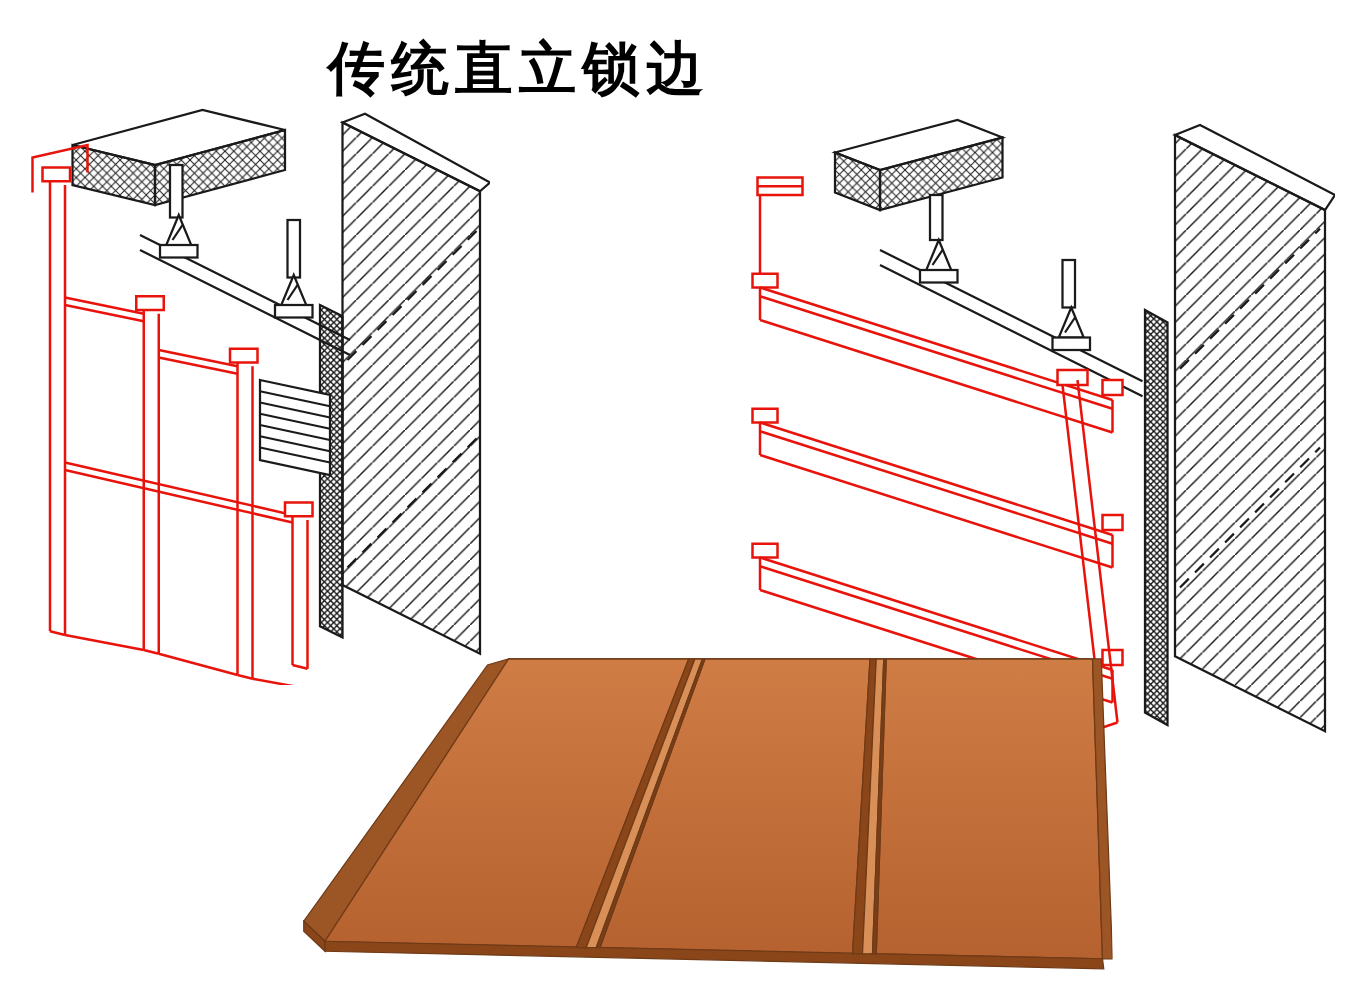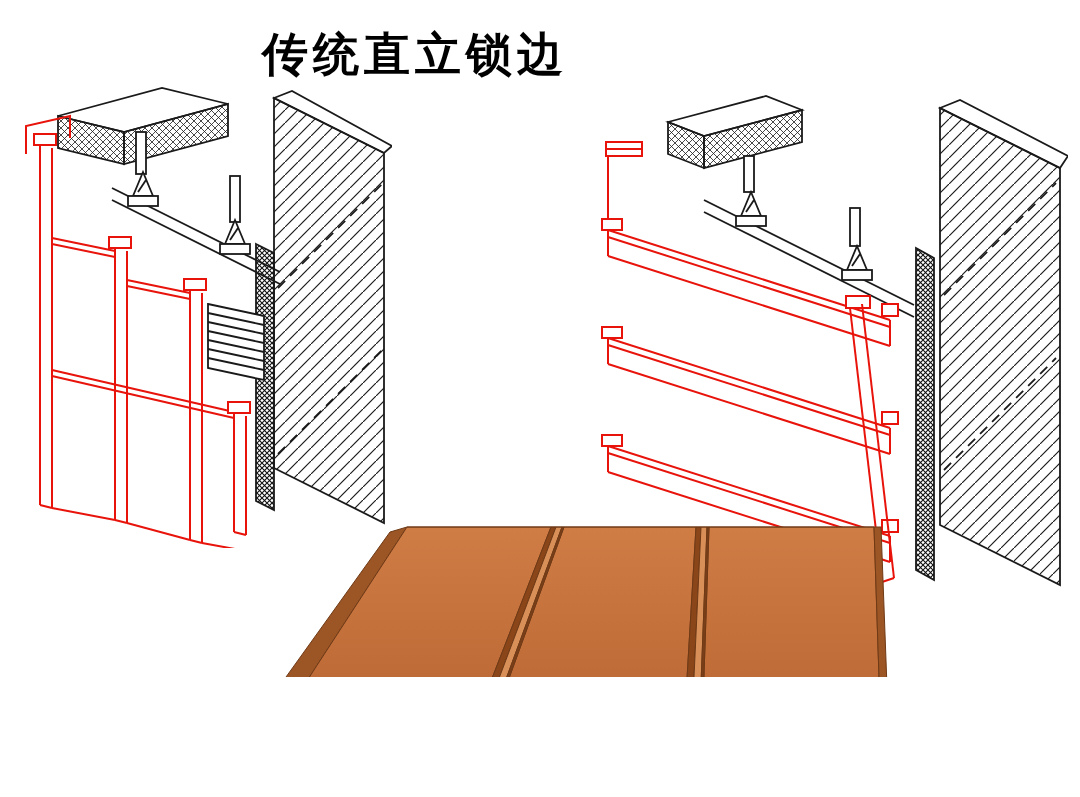--- a/index.html
+++ b/index.html
@@ -1,16 +1,16 @@
 <!DOCTYPE html>
 <html><head>
 <meta charset="utf-8">
 <style>
   html,body{margin:0;padding:0;background:#ffffff;}
-  .stage{position:relative;width:1080px;height:677px;background:#ffffff;overflow:hidden;
+  .stage{position:relative;width:1080px;height:797px;background:#ffffff;overflow:hidden;
          font-family:"DejaVu Sans","Liberation Sans",sans-serif;}
   .abs{position:absolute;}
   .title{left:262px;top:24px;font-size:46px;font-weight:700;letter-spacing:5px;color:#000;
          font-family:"DejaVu Sans","Liberation Sans",sans-serif;white-space:nowrap;}
   svg{display:block;}
 </style>
 </head>
 <body>
 
 <div class="stage">

